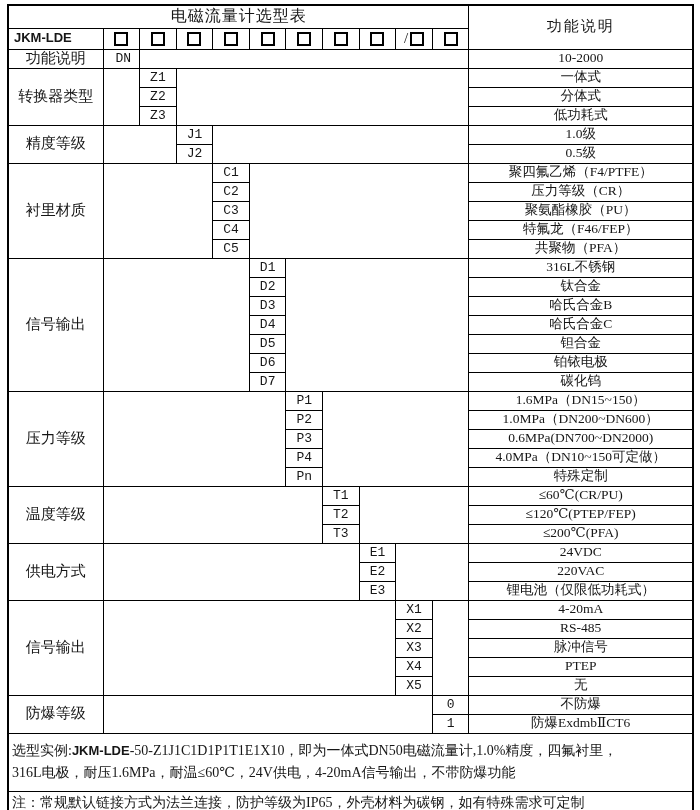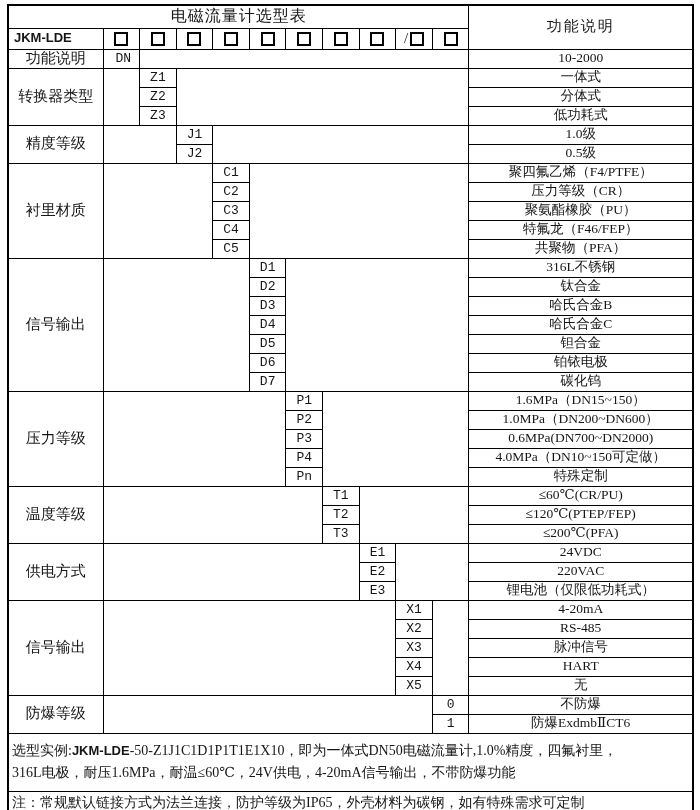--- a/index.html
+++ b/index.html
@@ -223,21 +223,21 @@
   <tr class="std">
     <td class="code">X2</td>
     <td class="desc">RS-485</td>
   </tr>
   <tr class="std">
     <td class="code">X3</td>
     <td class="desc">脉冲信号</td>
   </tr>
   <tr class="std">
     <td class="code">X4</td>
-    <td class="desc">HART</td>
+    <td class="desc">PTEP</td>
   </tr>
   <tr class="std">
     <td class="code">X5</td>
     <td class="desc">无</td>
   </tr>
 
   <tr class="std">
     <td class="lbl" rowspan="2">防爆等级</td>
     <td colspan="9" rowspan="2"></td>
     <td class="code">0</td>

